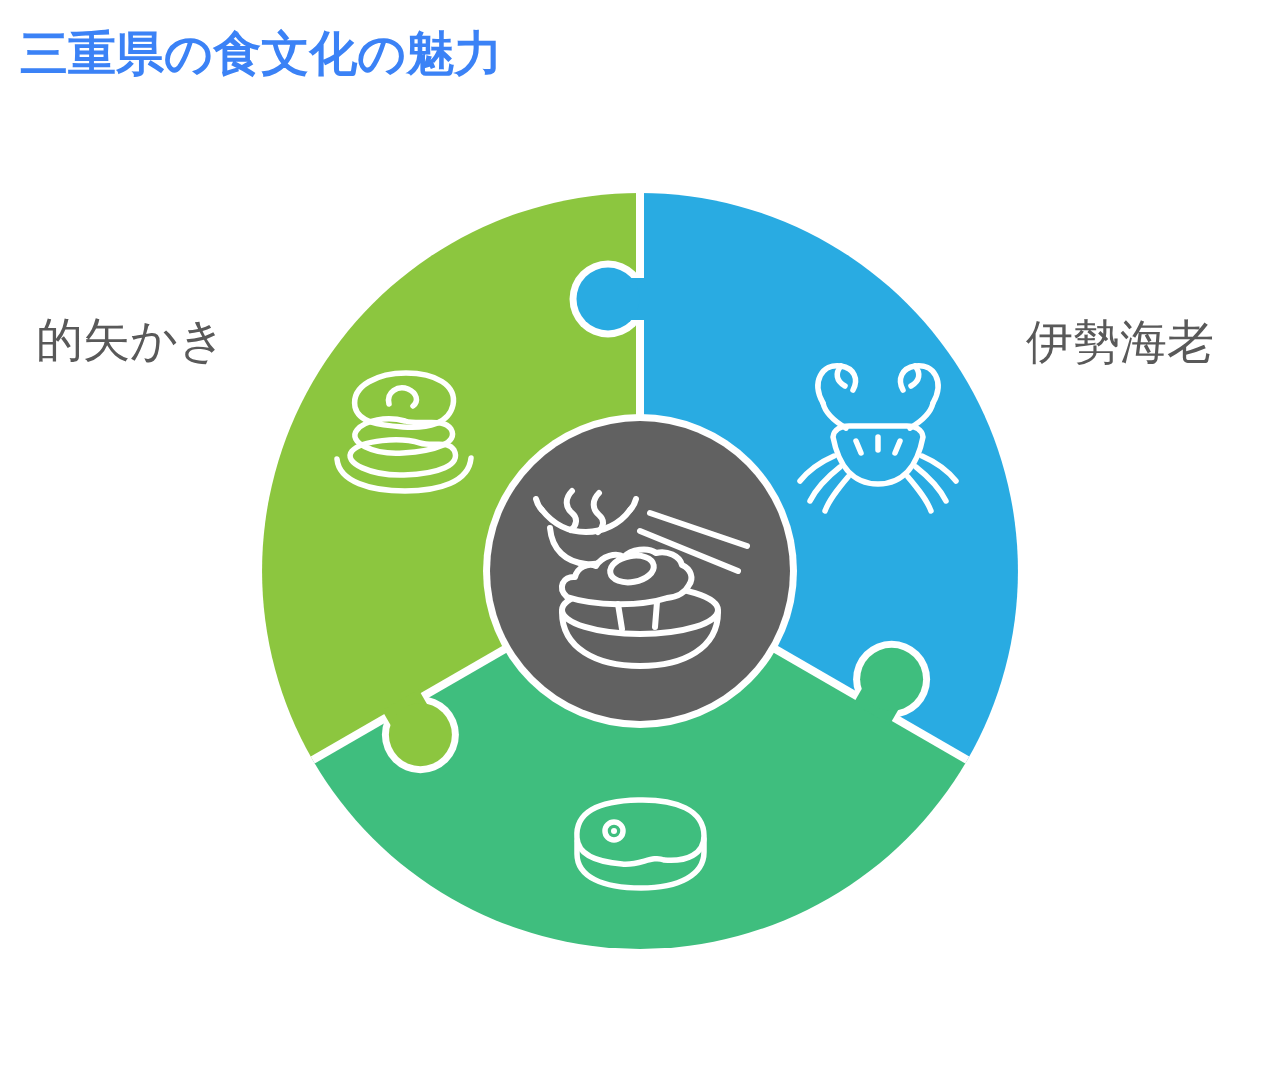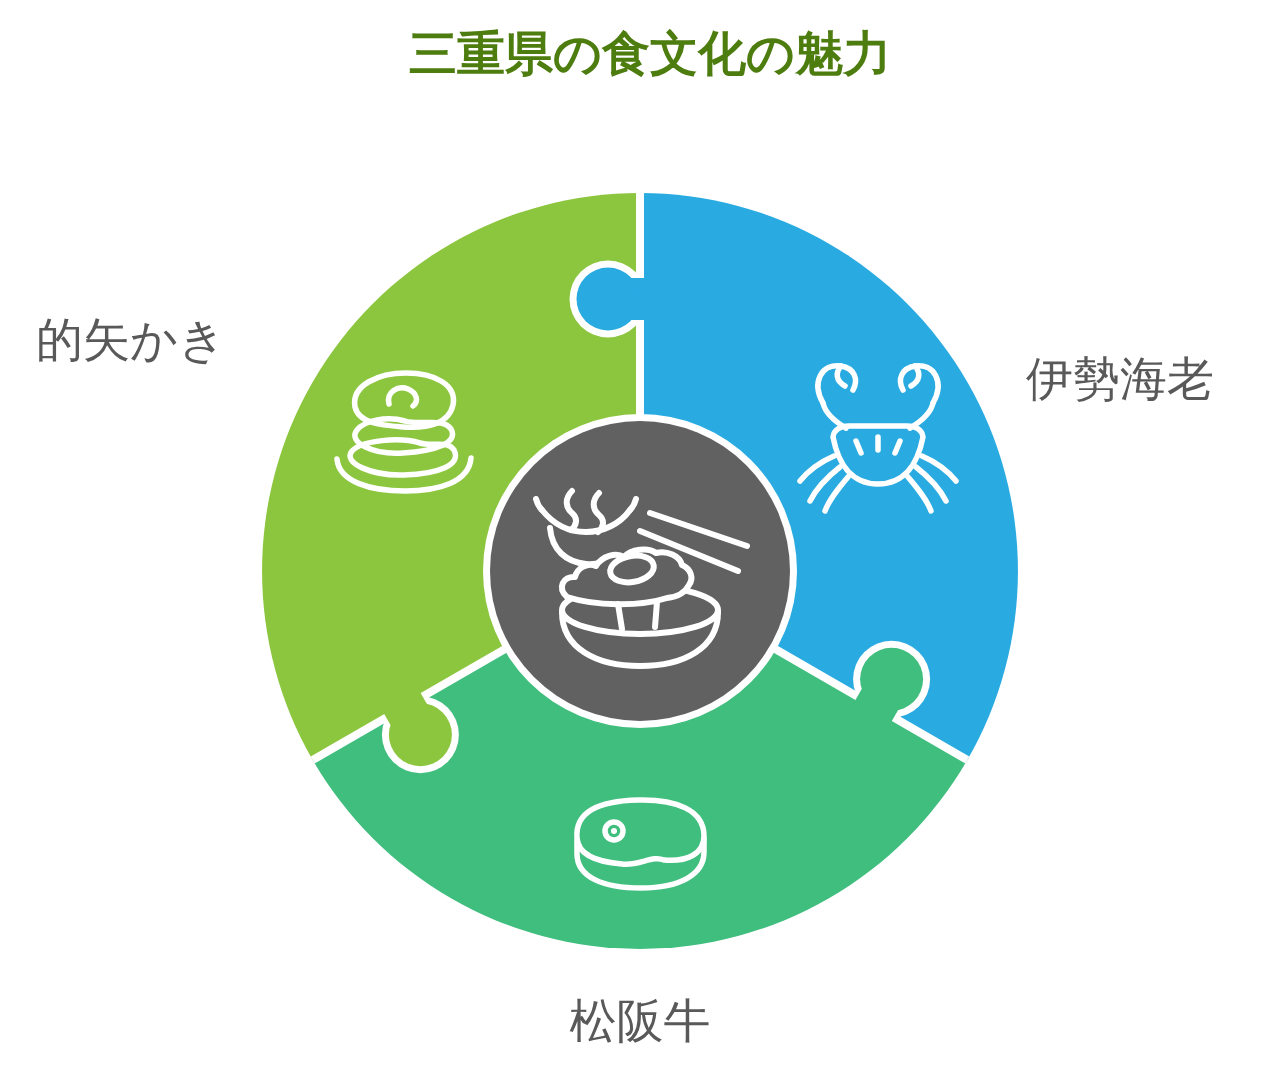--- a/index.html
+++ b/index.html
@@ -26,29 +26,28 @@
     font-size: 47px;
     font-weight: 400;
     white-space: nowrap;
     line-height: 1.1;
   }
   .title {
     position: absolute;
     left: 0;
     right: 0;
     top: 28px;
-    text-align: center;
-    color: #4d7c0f;
+    color: #3b82f6;
     font-size: 48px;
     font-weight: 600;
     line-height: 1.1;
     padding-left: 20px;
   }
   .label-oyster { left: 36px; top: 314px; }
-  .label-lobster { left: 1026px; top: 316px; margin-top: 37px; }
+  .label-lobster { left: 1026px; top: 316px; }
   .label-beef { left: 0; right: 0; top: 995px; text-align: center; }
   .icon-stroke {
     fill: none;
     stroke: #ffffff;
     stroke-width: 5.5;
     stroke-linecap: round;
     stroke-linejoin: round;
   }
   .icon-stroke-heavy {
     fill: none;
@@ -145,15 +144,14 @@
       <ellipse cx="640" cy="610" rx="78" ry="24"></ellipse>
       <path d="M 567 597 C 557 588 563 576 575 577 C 577 568 588 562 596 566 C 602 556 616 552 624 557 C 631 549 648 547 656 553 C 667 550 680 556 682 565 C 691 569 694 578 689 585 C 685 593 677 597 667 598 C 639 607 595 606 567 597 Z" fill="#616161"></path>
       <ellipse cx="632" cy="569" rx="22" ry="13" transform="rotate(-10 632 569)" fill="#616161"></ellipse>
       <path d="M 618 604 L 622 629"></path>
       <path d="M 657 602 L 655 627"></path>
     </g>
   </svg>
 
   <div class="label label-oyster">的矢かき</div>
   <div class="label label-lobster">伊勢海老</div>
-  <div class="label label-beef">松阪牛</div>
 
 </div>
 
 </body></html>

